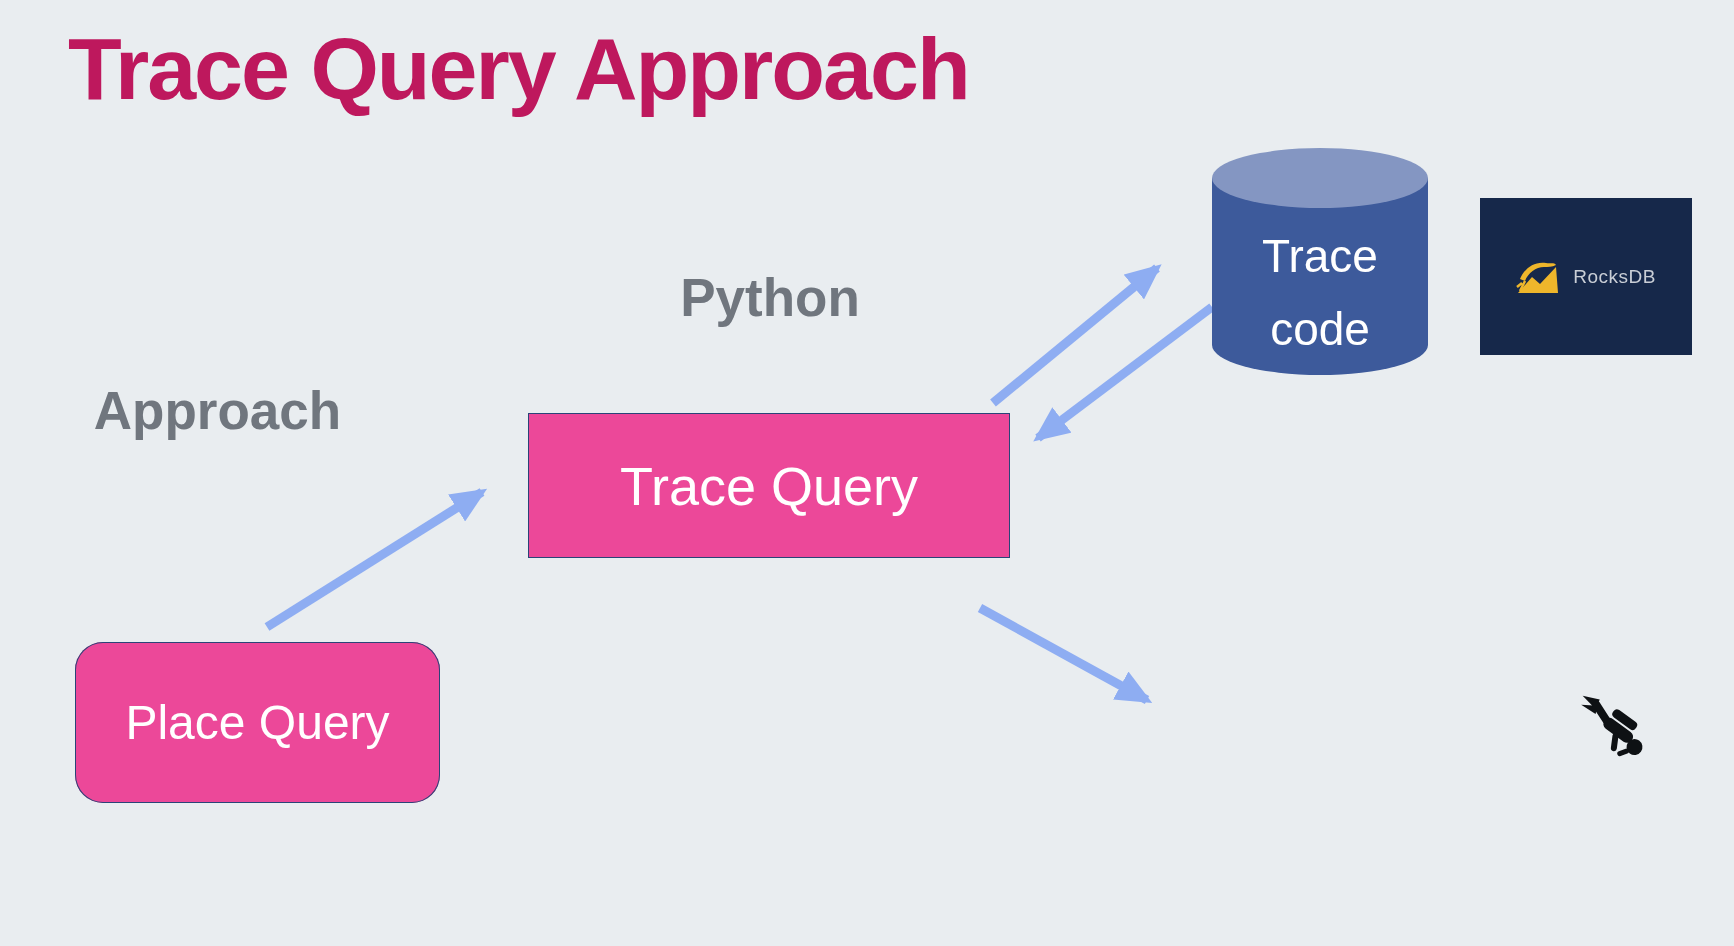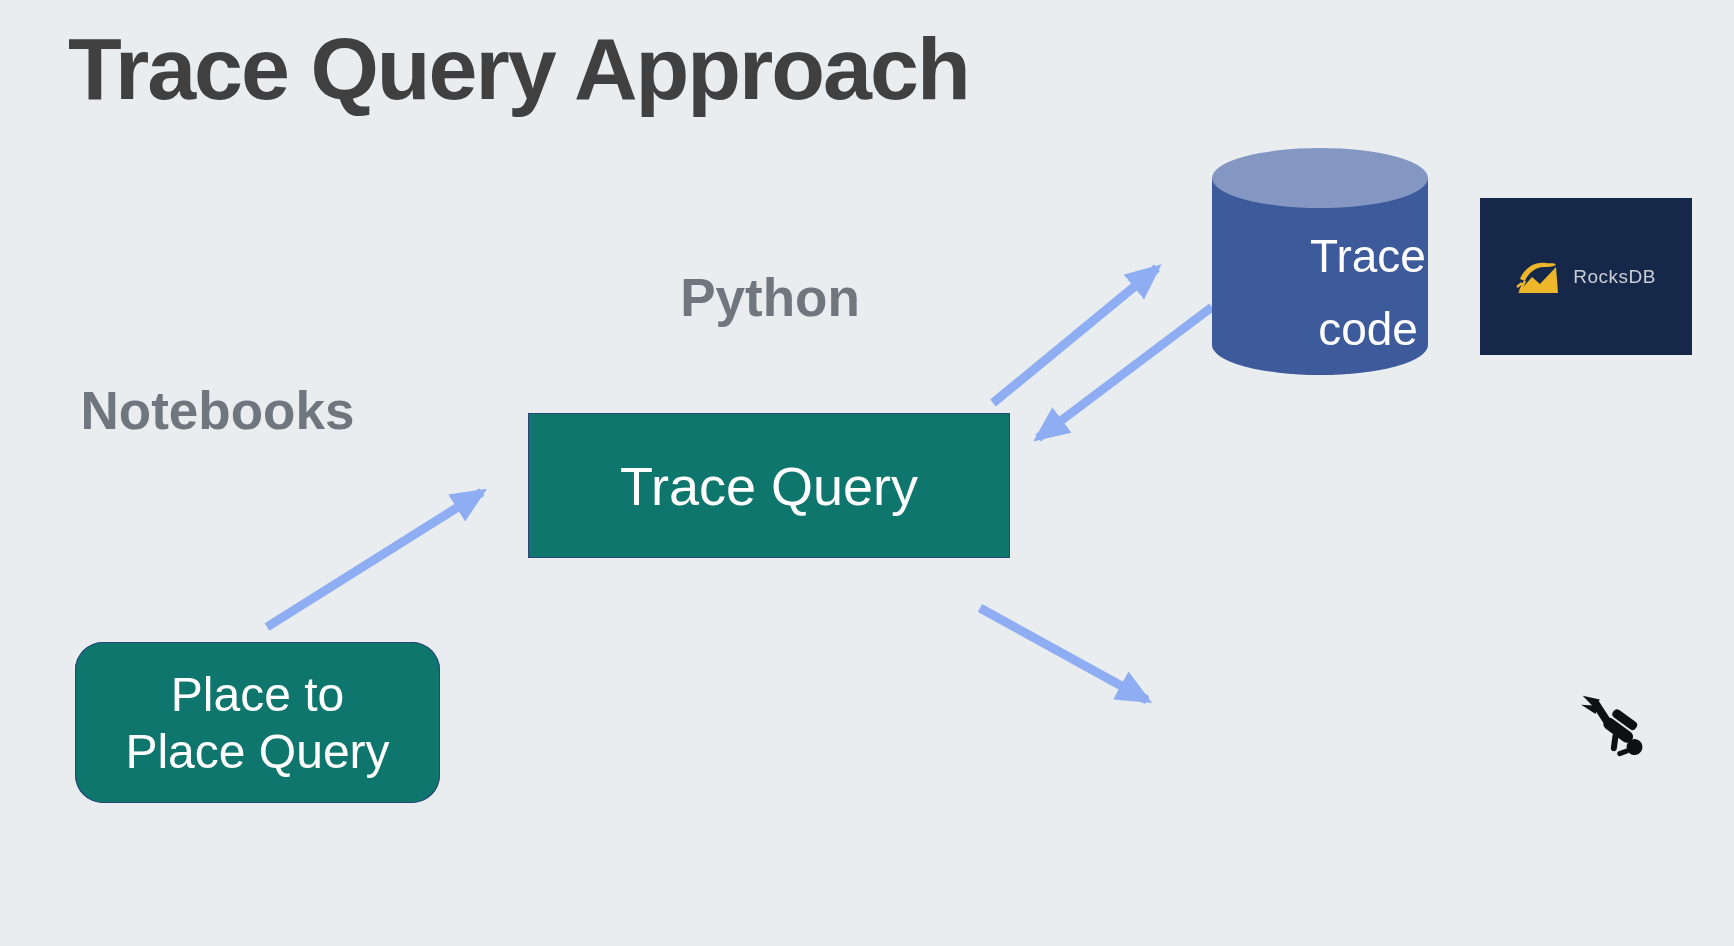--- a/index.html
+++ b/index.html
@@ -12,37 +12,37 @@
     position: relative;
     width: 1734px; height: 946px;
     background: #e9edf0;
   }
   .slide-title {
     position: absolute;
     left: 68px; top: 18px;
     font-size: 88px;
     font-weight: 700;
     letter-spacing: -2px;
-    color: #404040;
+    color: #be185d;
     white-space: nowrap;
   }
   .gray-label {
     position: absolute;
     color: #70767e;
     font-size: 53px;
     font-weight: 600;
     text-align: center;
     line-height: 65px;
   }
   .label-jupyter { left: 60px; top: 378px; width: 315px; }
   .label-python  { left: 620px; top: 265px; width: 300px; }
   .label-runquery{ left: 545px; top: 616px; width: 450px; line-height: 63px; }
   .node-box {
     position: absolute;
-    background: #0f766e;
+    background: #ec4899;
     color: #ffffff;
     text-align: center;
     display: flex;
     flex-direction: column;
     justify-content: center;
     box-shadow: 0 0 0 1px #2a4478 inset;
   }
   .node-runner {
     left: 528px; top: 413px; width: 482px; height: 145px;
     font-size: 54px; line-height: 62px; font-weight: 400;
@@ -52,21 +52,21 @@
     border-radius: 28px;
     font-size: 48px; line-height: 57px; font-weight: 400;
   }
   .cylinder {
     position: absolute;
   }
   .cylinder svg { position: absolute; left: 0; top: 0; }
   .cylinder .cyl-text {
     position: absolute; left: 0; width: 100%;
     color: #ffffff; text-align: center;
-    font-size: 46px; font-weight: 400; margin-left: 48px;
+    font-size: 46px; font-weight: 400;
   }
   .cyl-trace-store { left: 1212px; top: 148px; width: 216px; height: 230px; }
   .cyl-trace-store .cyl-text { top: 72px; line-height: 73px; }
   .cyl-exported { left: 1198px; top: 602px; width: 284px; height: 240px; }
   .cyl-exported .cyl-text { top: 76px; line-height: 70px; }
   .arrows-layer {
     position: absolute; left: 0; top: 0;
     width: 1734px; height: 946px;
     pointer-events: none;
   }
@@ -88,42 +88,41 @@
   .diver { position: absolute; left: 1566px; top: 683px; }
 </style>
 </head>
 <body>
 
 <div class="canvas">
 
   <div class="slide-title">Trace Query Approach</div>
 
   <div class="gray-label label-jupyter">
-    <div>Notebooks</div>
+    <div>Approach</div>
   </div>
   <div class="gray-label label-python">Python</div>
 
   <svg class="arrows-layer" viewBox="0 0 1734 946">
     <defs>
       <marker id="ah" markerUnits="userSpaceOnUse" markerWidth="36" markerHeight="32" refX="30" refY="16" orient="auto">
         <path d="M0,0 L36,16 L0,32 Z" fill="#8eadf2"></path>
       </marker>
     </defs>
     <line x1="267" y1="627" x2="482" y2="492" stroke="#8eadf2" stroke-width="9" marker-end="url(#ah)"></line>
     <line x1="993" y1="403" x2="1157" y2="268" stroke="#8eadf2" stroke-width="9" marker-end="url(#ah)"></line>
     <line x1="1212" y1="307" x2="1038" y2="438" stroke="#8eadf2" stroke-width="9" marker-end="url(#ah)"></line>
     <line x1="980" y1="608" x2="1147" y2="700" stroke="#8eadf2" stroke-width="9" marker-end="url(#ah)"></line>
   </svg>
 
   <div class="node-box node-runner">
     <div>Trace Query</div>
   </div>
 
   <div class="node-box node-place">
-    <div>Place to</div>
     <div>Place Query</div>
   </div>
 
   <div class="cylinder cyl-trace-store">
     <svg width="216" height="230" viewBox="0 0 216 230">
       <ellipse cx="108" cy="197" rx="108" ry="30" fill="#3d5a9b"></ellipse>
       <rect x="0" y="30" width="216" height="167" fill="#3d5a9b"></rect>
       <ellipse cx="108" cy="30" rx="108" ry="30" fill="#8496c2"></ellipse>
     </svg>
     <div class="cyl-text">

